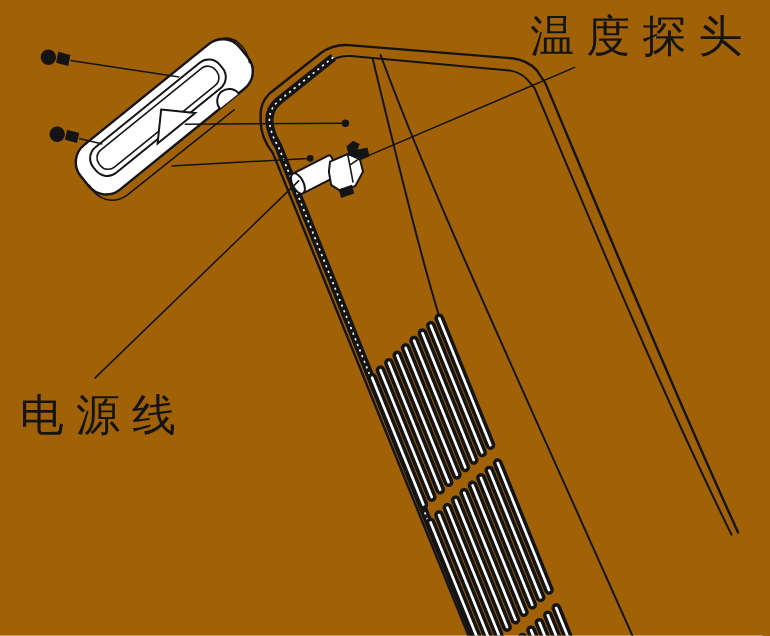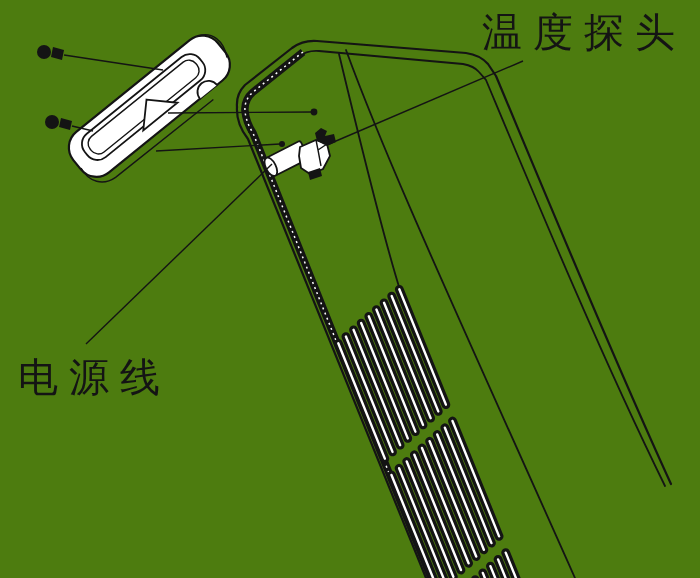--- a/index.html
+++ b/index.html
@@ -1,16 +1,16 @@
 <!DOCTYPE html>
 <html><head>
 <meta charset="utf-8">
 <style>
   html,body{margin:0;padding:0;background:#ffffff;width:700px;height:578px;overflow:hidden;}
-  .stage{position:relative;width:700px;height:578px;background:#4d7c0f;}
+  .stage{position:relative;width:700px;height:578px;background:#a16207;}
   svg{display:block;}
   .cjk-label{
     font-family:"Liberation Serif","DejaVu Serif",serif;
     font-size:40px;
     fill:#141414;
     letter-spacing:11px;
   }
   .thin{stroke:#141414;stroke-width:1.4;fill:none;}
   .line{stroke:#141414;stroke-width:1.8;fill:none;stroke-linecap:round;}
   .line2{stroke:#141414;stroke-width:2.2;fill:none;stroke-linecap:round;stroke-linejoin:round;}

